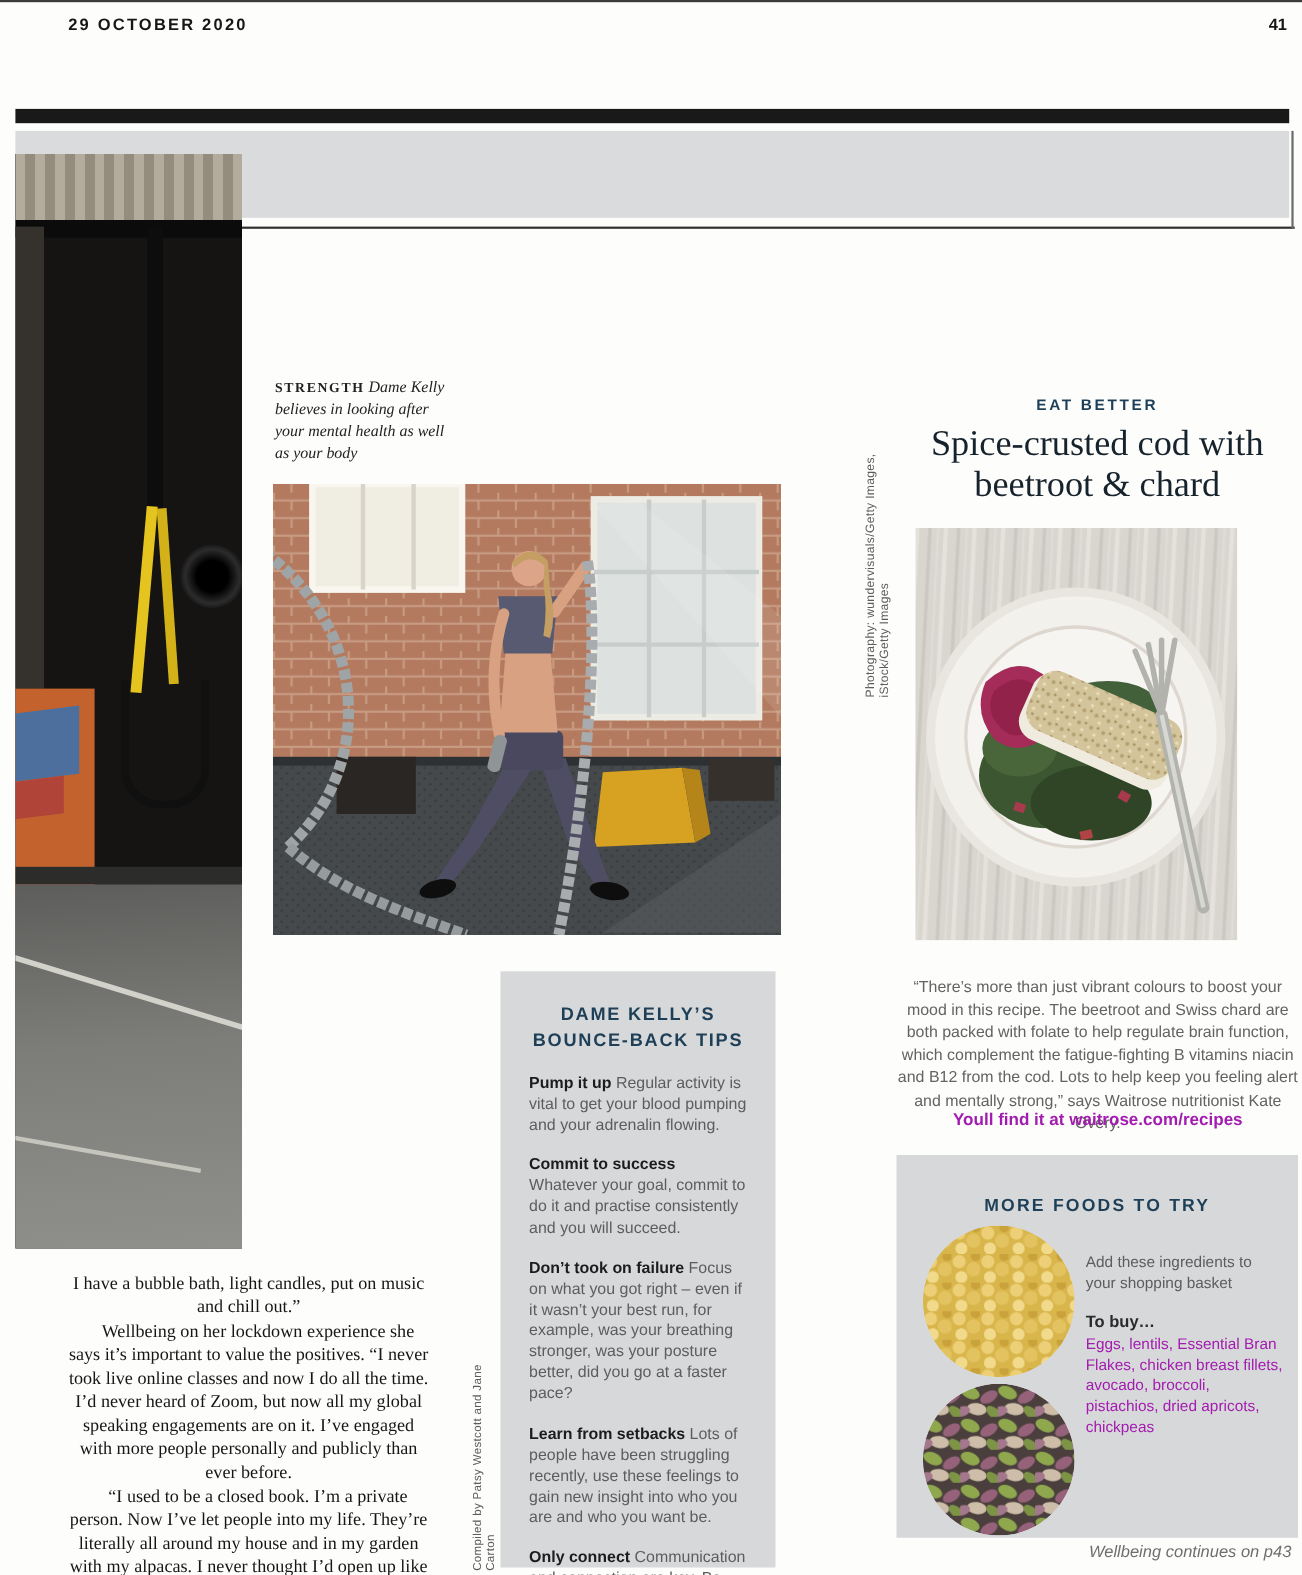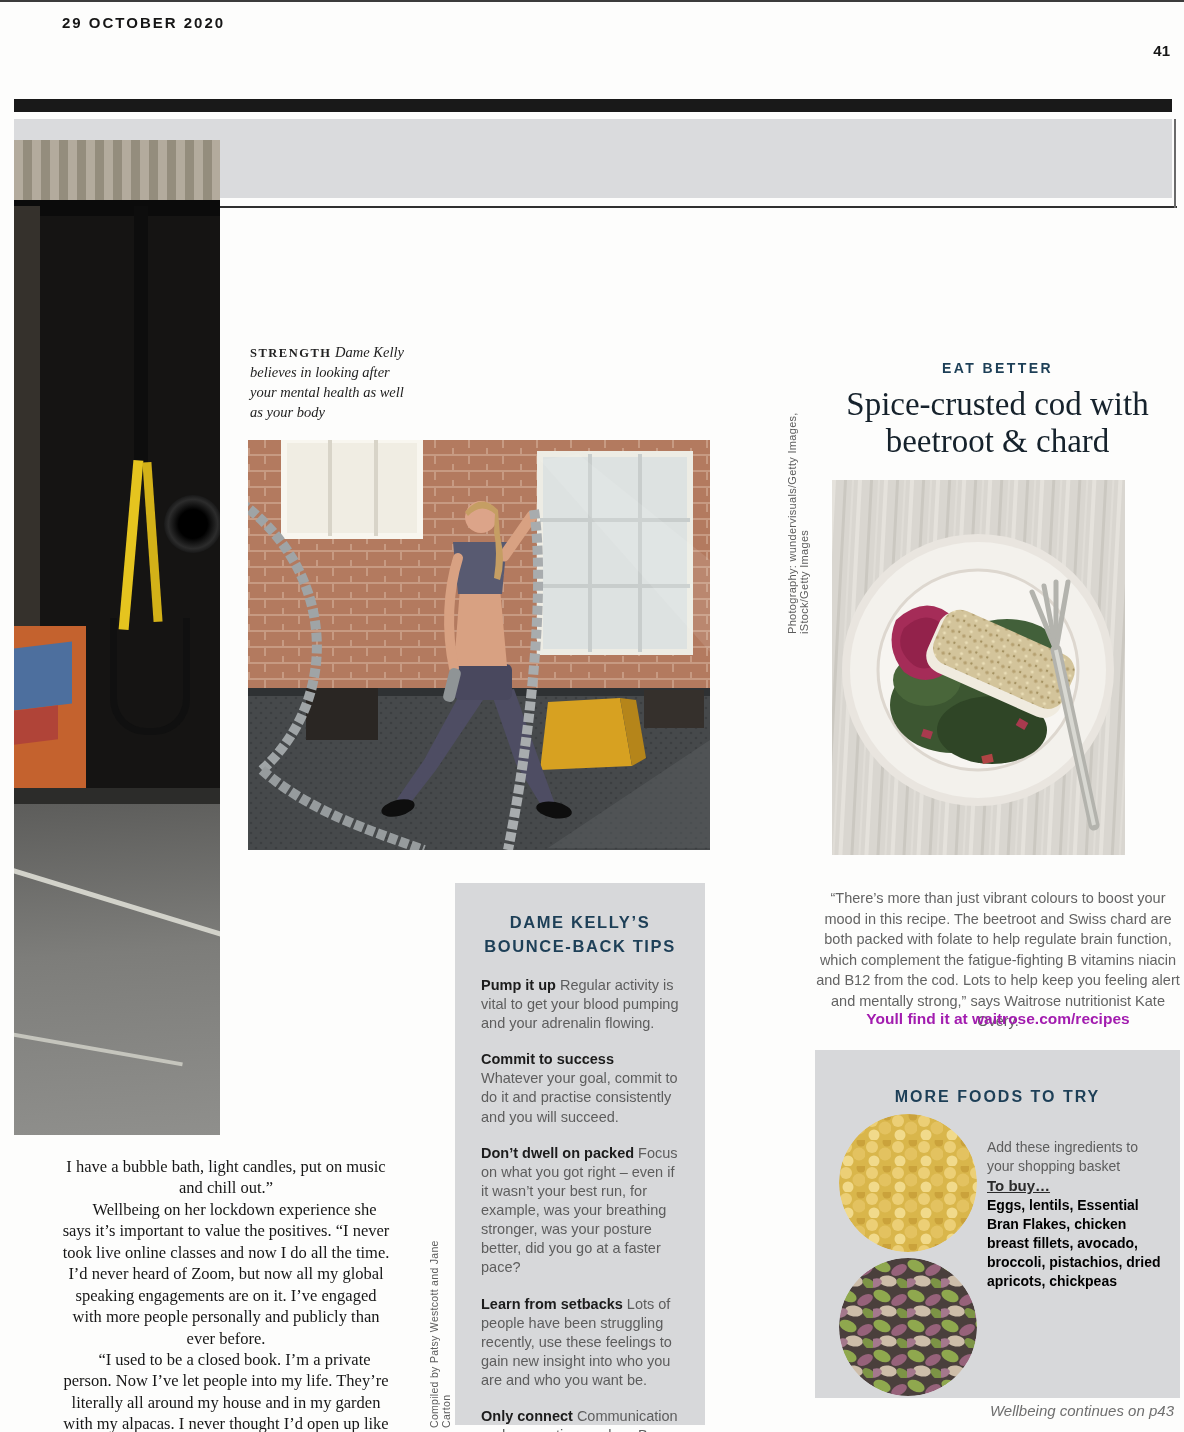--- a/index.html
+++ b/index.html
@@ -4,21 +4,21 @@
 <style>
   html,body{margin:0;padding:0;background:#ffffff;}
   .page{position:relative;width:1184px;height:1432px;background:#fdfdfc;overflow:hidden;
         font-family:"Liberation Serif",serif;color:#1a1a1a;}
   .abs{position:absolute;}
   .sans{font-family:"Liberation Sans",sans-serif;}
 
   
   .top-rule{left:0;top:0;width:1184px;height:2px;background:#3c3c3c;}
   .date{left:62px;top:14px;font-size:15px;font-weight:bold;letter-spacing:2px;color:#161616;}
-  .pageno{right:14px;top:14px;font-size:15px;font-weight:bold;color:#161616;margin-top:28px;}
+  .pageno{right:14px;top:14px;font-size:15px;font-weight:bold;color:#161616;}
   .black-bar{left:14px;top:99px;width:1158px;height:13px;background:#191919;}
   .gray-band{left:14px;top:119px;width:1158px;height:79px;background:#dadbdd;}
   .thin-rule{left:215px;top:206px;width:962px;height:2px;background:#303030;}
   .right-tick{left:1174px;top:119px;width:2px;height:89px;background:#6a6a6a;}
 
   
   .gym{left:14px;top:140px;width:206px;height:995px;background:#151413;overflow:hidden;}
   .gym .corrug{position:absolute;left:0;top:0;width:100%;height:66px;
     background:repeating-linear-gradient(90deg,#b3ab9d 0 9px,#948d7d 9px 18px);}
   .gym .beam{position:absolute;left:0;top:60px;width:100%;height:16px;background:#0b0b0b;}
@@ -83,22 +83,22 @@
 
   
   .foods{left:815px;top:1050px;width:365px;height:348px;background:#d7d8da;}
   .foods .title{margin-top:38px;text-align:center;font-family:Liberation Sans, sans-serif;
     font-weight:bold;font-size:16px;letter-spacing:2px;color:#1d3f57;}
   .circ{position:absolute;width:138px;height:138px;border-radius:50%;overflow:hidden;}
   .circ-chick{left:24px;top:64px;}
   .circ-pist{left:24px;top:208px;}
   .foods .col{position:absolute;left:172px;top:88px;width:180px;font-family:"Liberation Sans",sans-serif;
     font-size:14px;line-height:1.35;color:#5d5d5d;}
-  .foods .col .tobuy{font-weight:bold;font-size:15px;color:#2a2a2a;text-decoration:underline;}
-  .foods .col .items{font-weight:bold;color:#000000;}
+  .foods .col .tobuy{margin-top:16px;font-weight:bold;font-size:15px;color:#2a2a2a;}
+  .foods .col .items{font-weight:normal;color:#a21caf;}
   .foods .col .outro{margin-top:16px;}
 
   .continuation{right:10px;top:1402px;font-family:"Liberation Sans",sans-serif;font-style:italic;
     font-size:15px;color:#6f6f6f;}
 </style>
 </head>
 <body>
 
 <div class="page">
 
@@ -196,21 +196,21 @@
     <p class="ind">“I used to be a closed book. I’m a private person. Now I’ve let people into my life. They’re literally all around my house and in my garden with my alpacas. I never thought I’d open up like that. It’s all about carrying on learning, gaining new skills, having the courage to make the change and never giving up.”</p>
   </div>
 
   <div class="abs vert credit-compiled">Compiled by Patsy Westcott and Jane Carton</div>
   <div class="abs vert credit-photo">Photography: wundervisuals/Getty Images, iStock/Getty Images</div>
 
   <div class="abs tips">
     <div class="title">DAME KELLY’S BOUNCE-BACK TIPS</div>
     <div class="tip"><b>Pump it up</b><span> Regular activity is vital to get your blood pumping and your adrenalin flowing.</span></div>
     <div class="tip"><b>Commit to success</b><span> Whatever your goal, commit to do it and practise consistently and you will succeed.</span></div>
-    <div class="tip"><b>Don’t dwell on packed</b><span> Focus on what you got right – even if it wasn’t your best run, for example, was your breathing stronger, was your posture better, did you go at a faster pace?</span></div>
+    <div class="tip"><b>Don’t took on failure</b><span> Focus on what you got right – even if it wasn’t your best run, for example, was your breathing stronger, was your posture better, did you go at a faster pace?</span></div>
     <div class="tip"><b>Learn from setbacks</b><span> Lots of people have been struggling recently, use these feelings to gain new insight into who you are and who you want be.</span></div>
     <div class="tip"><b>Only connect</b><span> Communication and connection are key. Be sure to talk to people and don’t be afraid to open up.</span></div>
   </div>
 
   <div class="abs kicker">EAT BETTER</div>
   <div class="abs recipe-title">Spice-crusted cod with beetroot &amp; chard</div>
 
   <div class="abs food">
     <svg width="293" height="375" viewBox="0 0 293 375">
       <defs>

